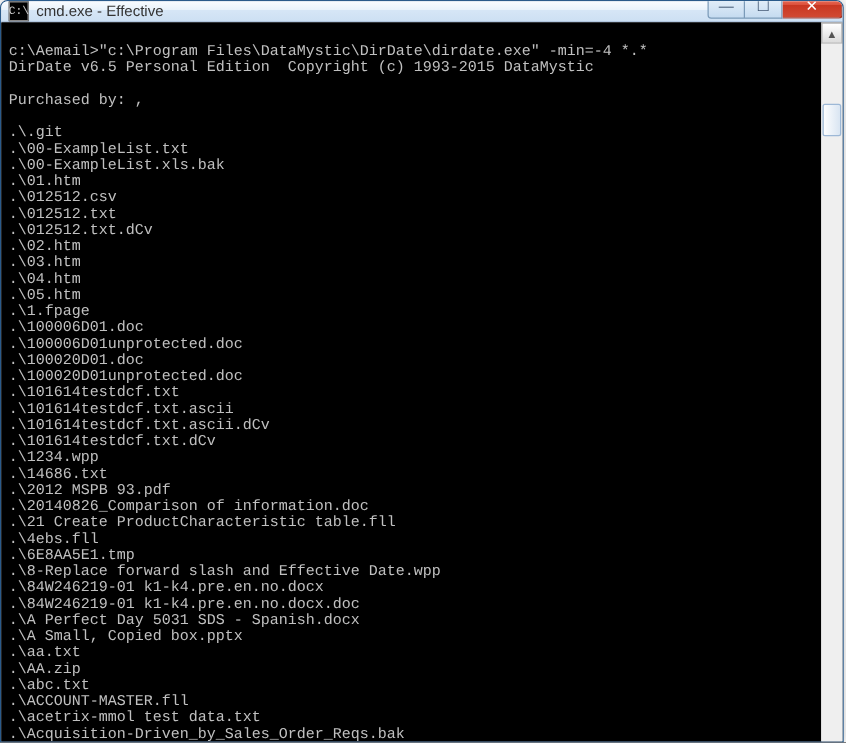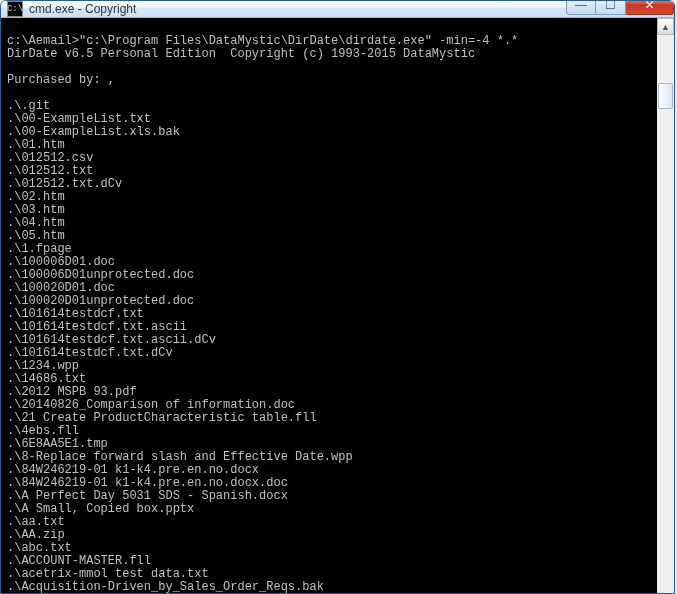--- a/index.html
+++ b/index.html
@@ -126,21 +126,21 @@
     border-radius: 2px;
     cursor: pointer;
   }
 </style>
 </head>
 <body>
 
 <div class="window">
   <div class="titlebar">
     <div class="app-icon">C:\</div>
-    <span class="title-text">cmd.exe - Copyright</span>
+    <span class="title-text">cmd.exe - Effective</span>
     <div class="window-controls">
       <div class="win-btn min">
           <span>—</span>
         </div>
       <div class="win-btn max">
           <span>☐</span>
         </div>
       <div class="win-btn close">
           <span>✕</span>
         </div>

